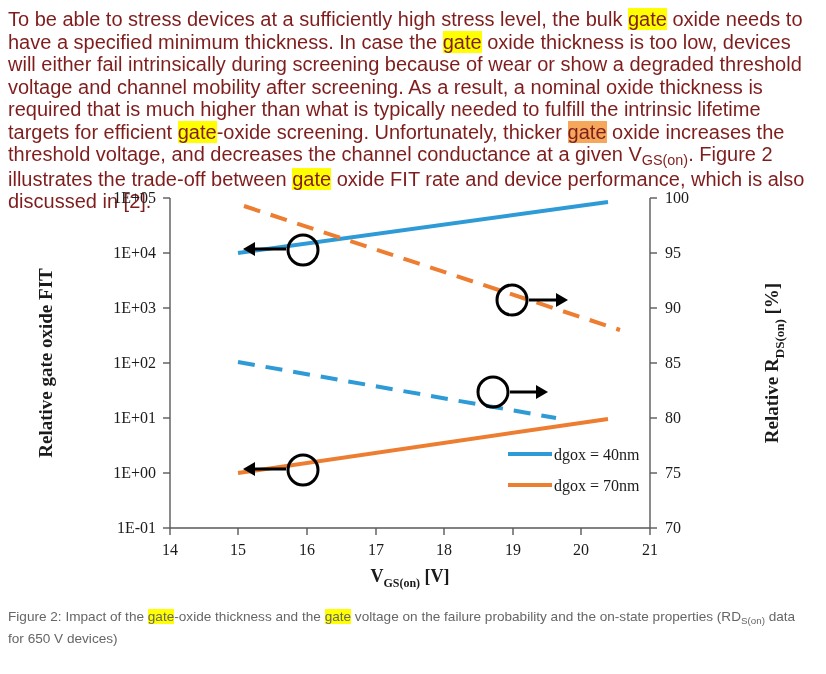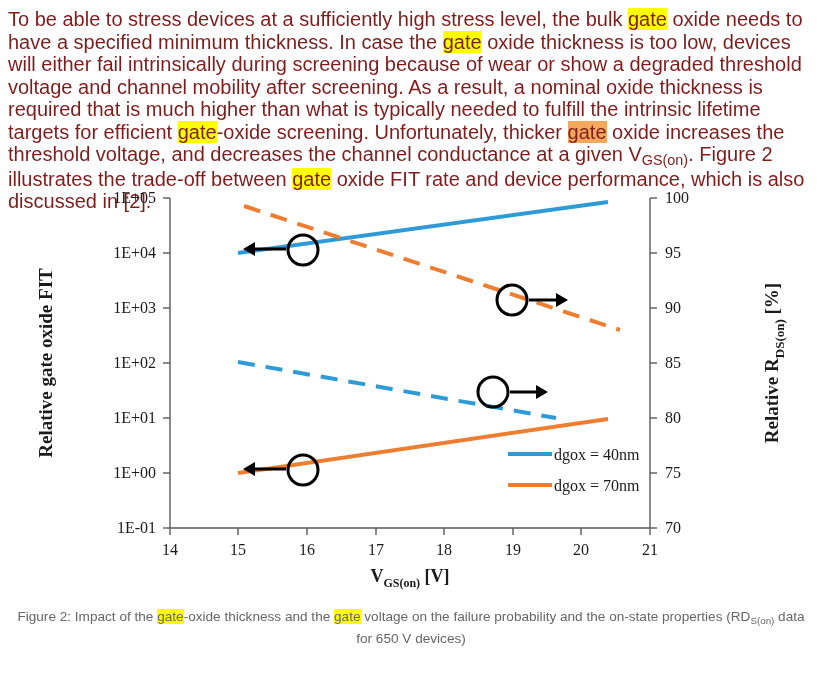--- a/index.html
+++ b/index.html
@@ -44,21 +44,20 @@
     height: 420px;
   }
   .caption {
     position: absolute;
     left: 8px;
     top: 606px;
     width: 806px;
     font-size: 13.6px;
     line-height: 21px;
     color: #666666;
-    text-align: center;
   }
   svg.chart {
     display: block;
   }
   .axis-label-text {
     font-family: "Liberation Serif", serif;
   }
   .tick-text {
     font-family: "Liberation Serif", serif;
     font-size: 16px;

